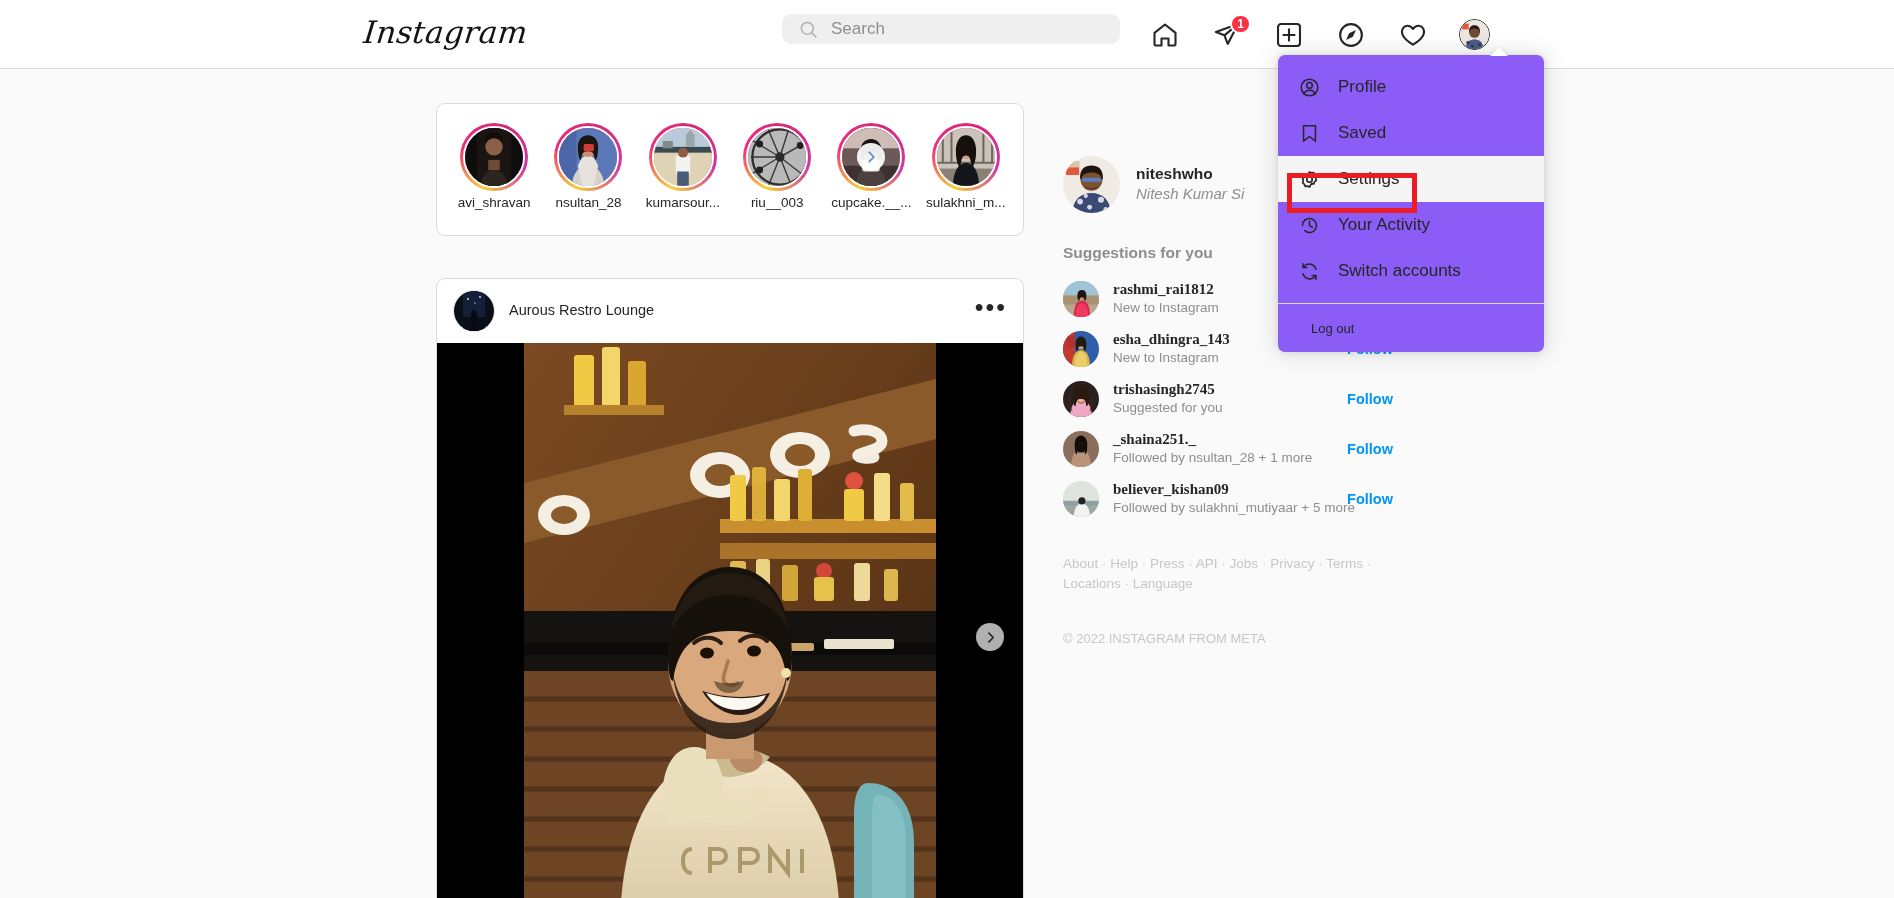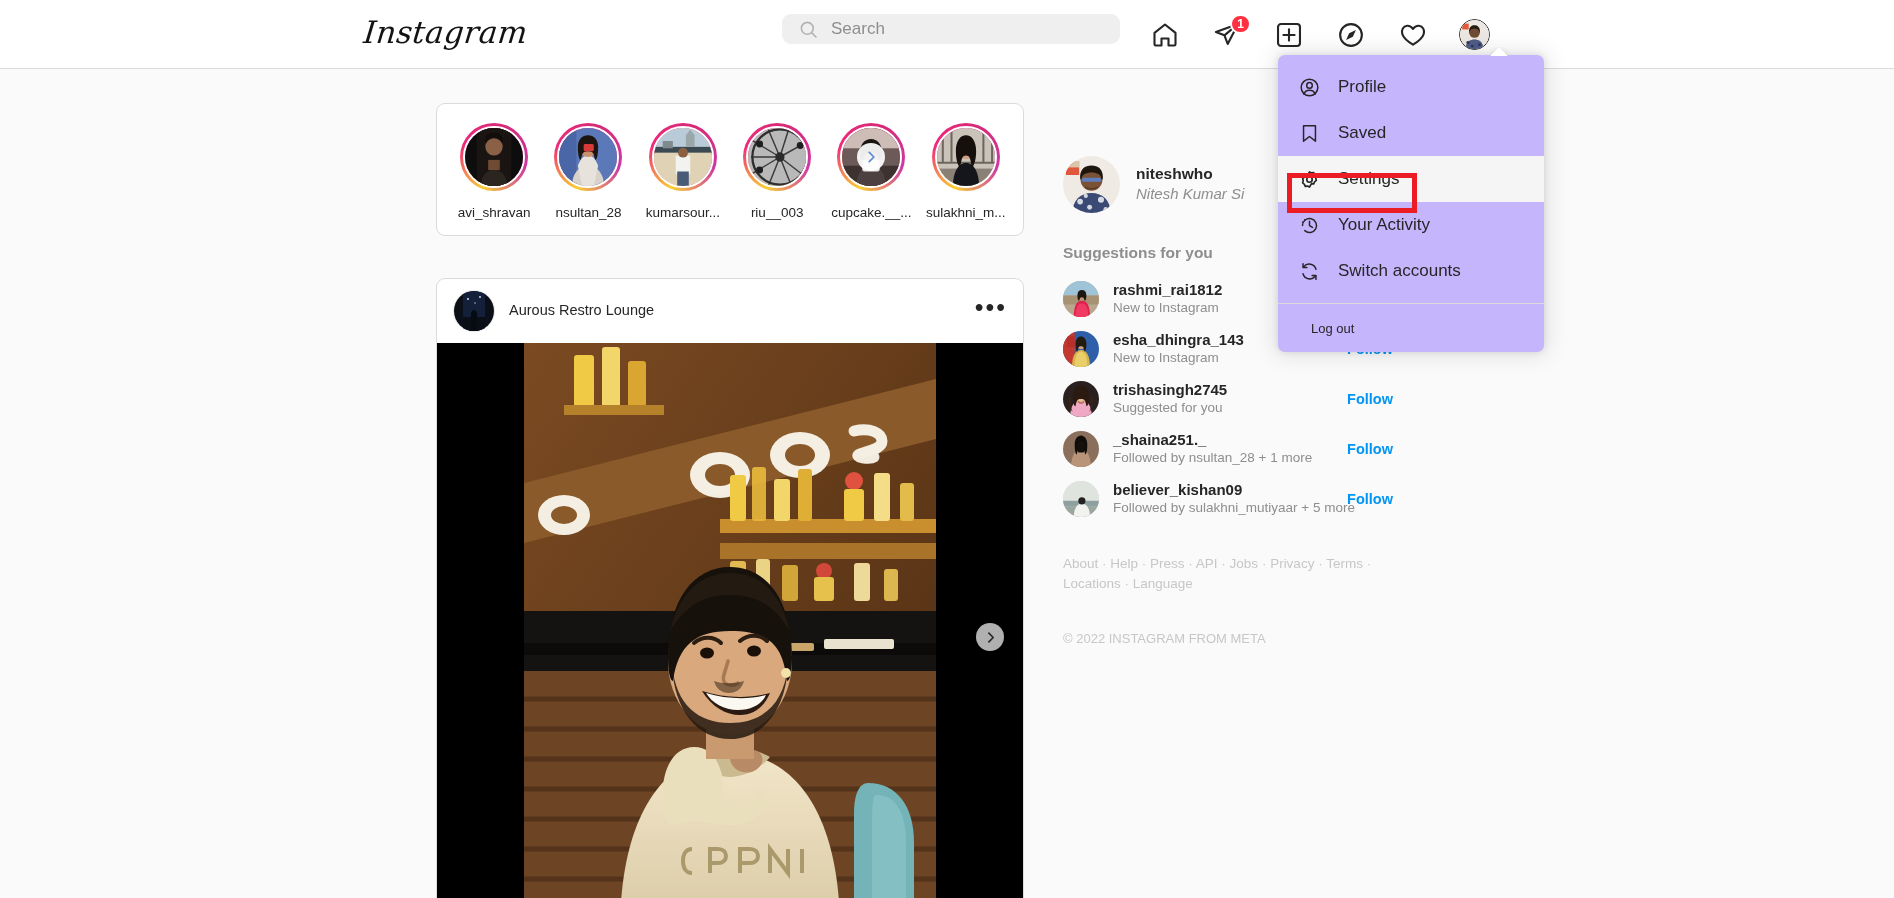--- a/index.html
+++ b/index.html
@@ -76,21 +76,21 @@
   }
 
   
   .ph { width: 100%; height: 100%; display: block; }
 
   
   .menu {
     position: absolute;
     left: 1278px; top: 55px;
     width: 266px;
-    background: #c4b5fd;
+    background: #8b5cf6;
     border-radius: 7px;
     box-shadow: 0 0 6px 1px rgba(0,0,0,.08), 0 0 22px 4px rgba(0,0,0,.10);
     z-index: 60;
     padding: 9px 0 0 0;
     overflow: visible;
   }
   .menu-arrow {
     position: absolute; top: -8px; right: 36px;
     width: 18px; height: 9px;
     overflow: hidden;
@@ -169,21 +169,21 @@
   }
   .story-next {
     position: absolute; left: 50%; top: 50%;
     transform: translate(-50%,-50%);
     width: 28px; height: 28px; border-radius: 50%;
     background: rgba(255,255,255,.92);
     display: flex; align-items: center; justify-content: center;
     z-index: 3;
   }
   .story-name {
-    margin-top: 14px;
+    margin-top: 4px;
     font-size: 13.5px; color: #262626;
     max-width: 84px;
     white-space: nowrap; overflow: hidden; text-overflow: clip;
     text-align: center;
   }
 
   .post {
     position: absolute; left: 436px; top: 278px;
     width: 588px;
     background: #ffffff;
@@ -247,21 +247,21 @@
   .sugg-row {
     display: flex; align-items: center;
     height: 50px;
     width: 330px;
   }
   .sugg-avatar {
     width: 36px; height: 36px; border-radius: 50%;
     overflow: hidden; flex: 0 0 auto;
   }
   .sugg-text { margin-left: 14px; flex: 1 1 auto; min-width: 0; }
-  .sugg-user { font-size: 15px; font-weight: 700; color: #262626; line-height: 1.3; cursor: pointer; }
+  .sugg-user { font-size: 15px; font-weight: 700; color: #262626; line-height: 1.3; cursor: pointer; font-family: Liberation Serif, serif; }
   .sugg-sub  { font-size: 13.5px; color: #8e8e8e; line-height: 1.4; white-space: nowrap; }
   .follow-btn {
     font-size: 14.5px; font-weight: 700;
     color: #0095f6;
     cursor: pointer;
     flex: 0 0 auto;
     margin-left: 10px;
   }
 
   .footer { margin-top: 30px; width: 360px; }

